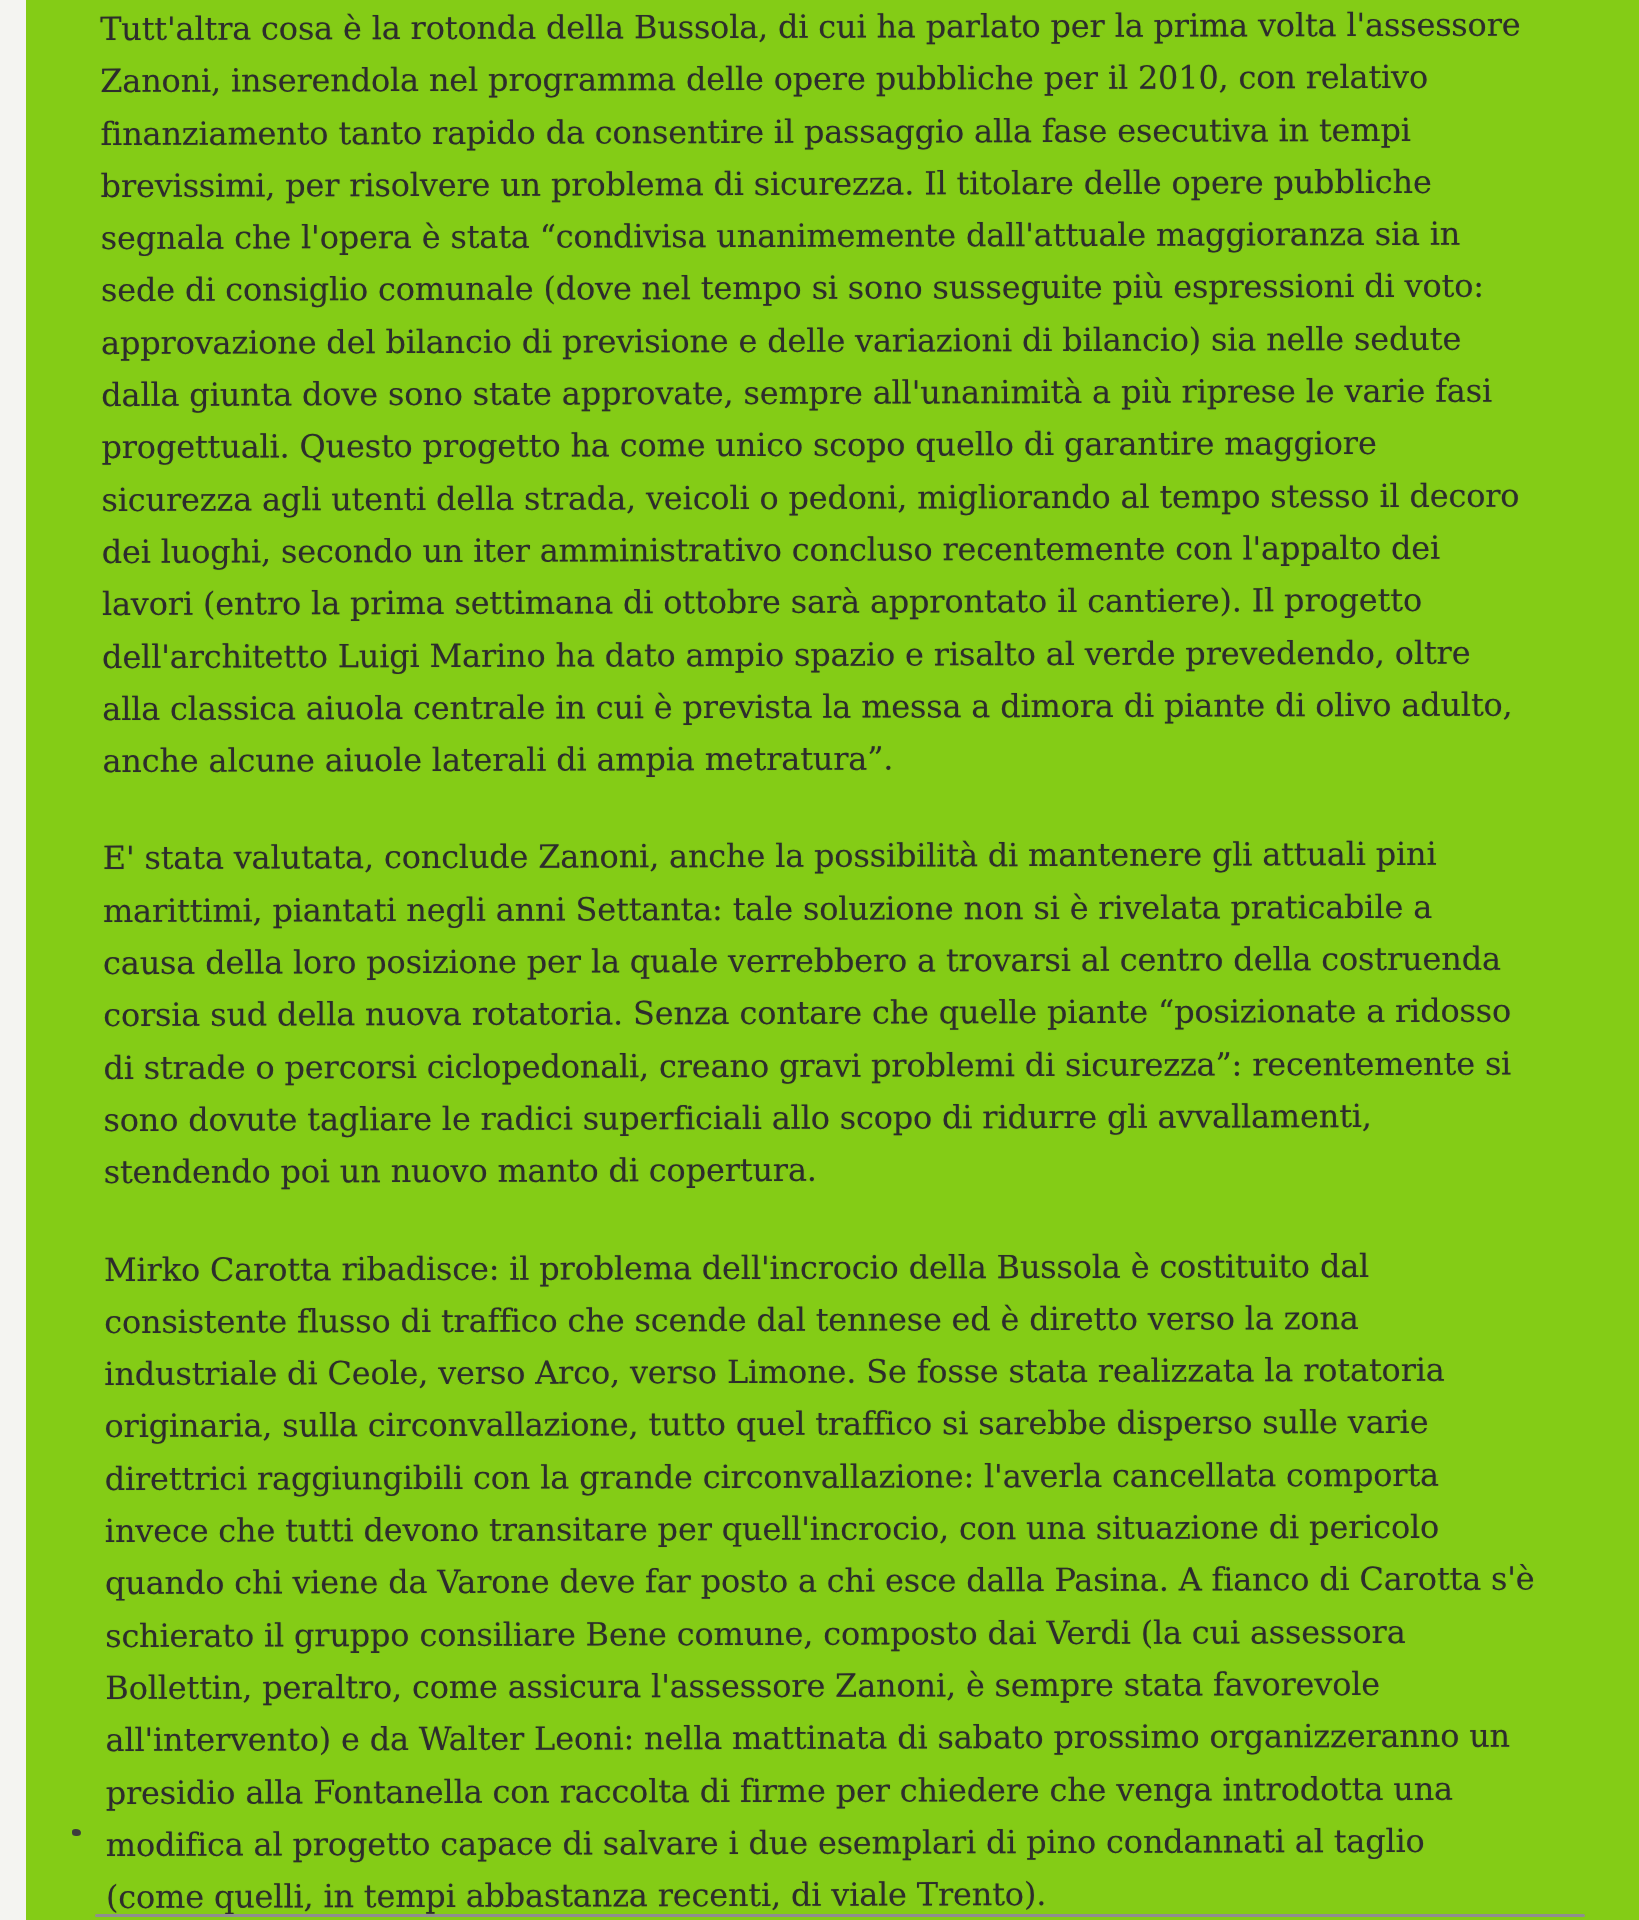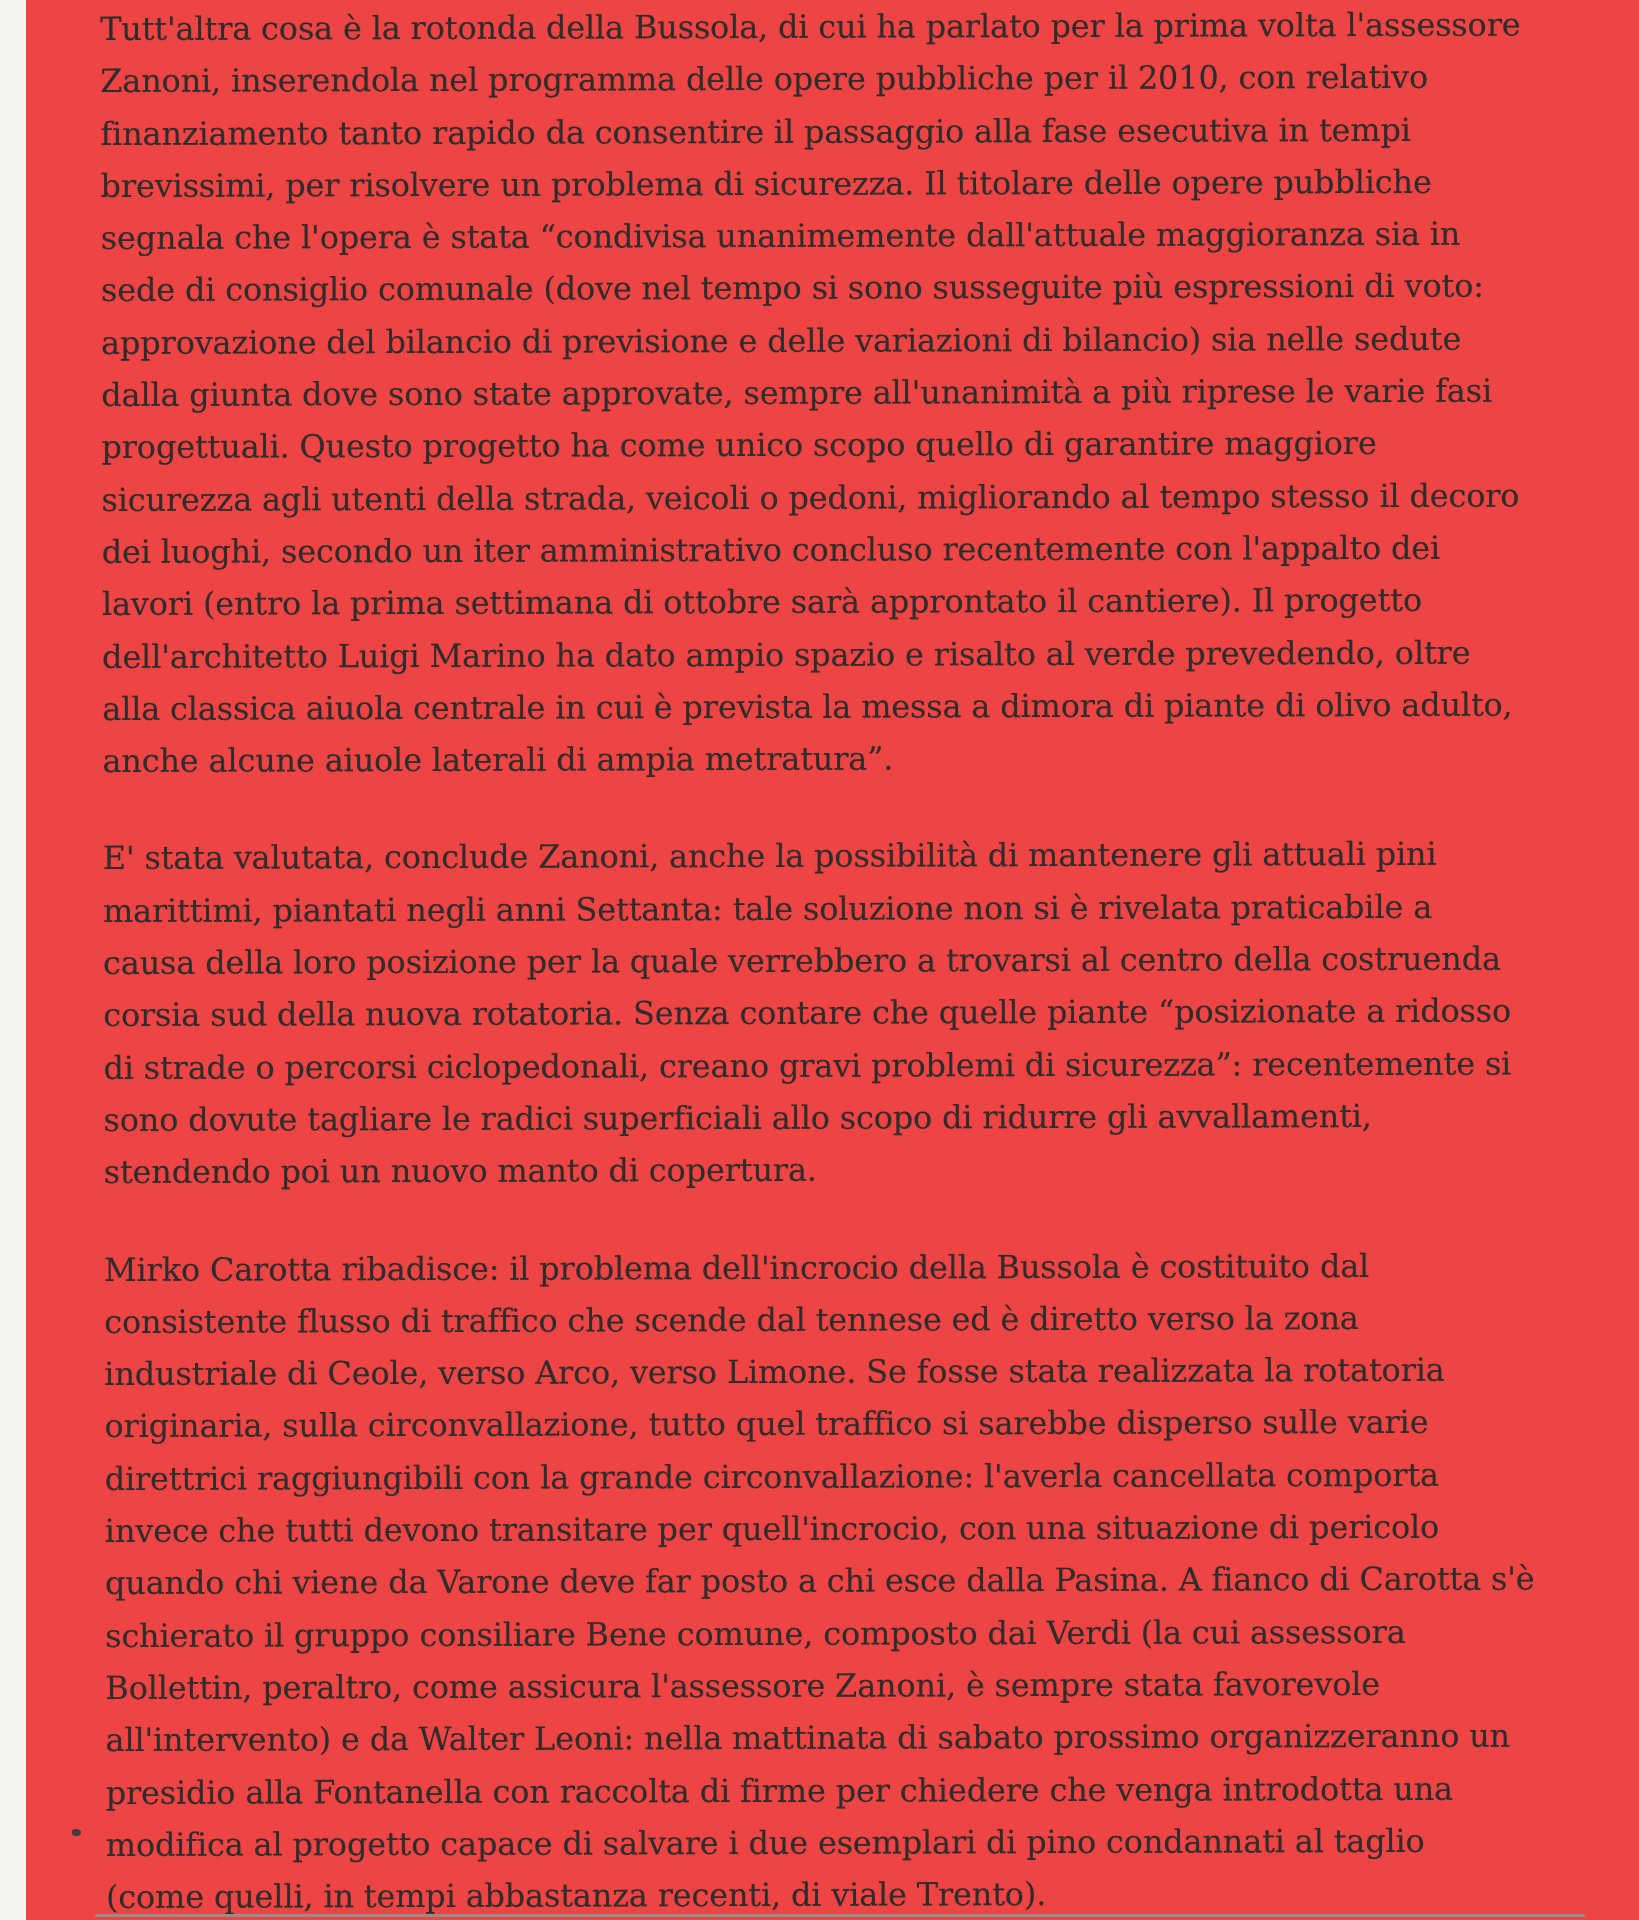--- a/index.html
+++ b/index.html
@@ -7,21 +7,21 @@
     padding: 0;
     width: 1639px;
     height: 1920px;
     overflow: hidden;
     background: #fbfbf9;
   }
   .page {
     position: relative;
     width: 1639px;
     height: 1920px;
-    background: #ef4444;
+    background: #84cc16;
     font-family: "DejaVu Serif", "Liberation Serif", serif;
     color: #2d2d2d;
   }
   .left-edge {
     position: absolute;
     left: 0; top: 0;
     width: 26px; height: 100%;
     background: #f4f4f1;
   }
   .article {

